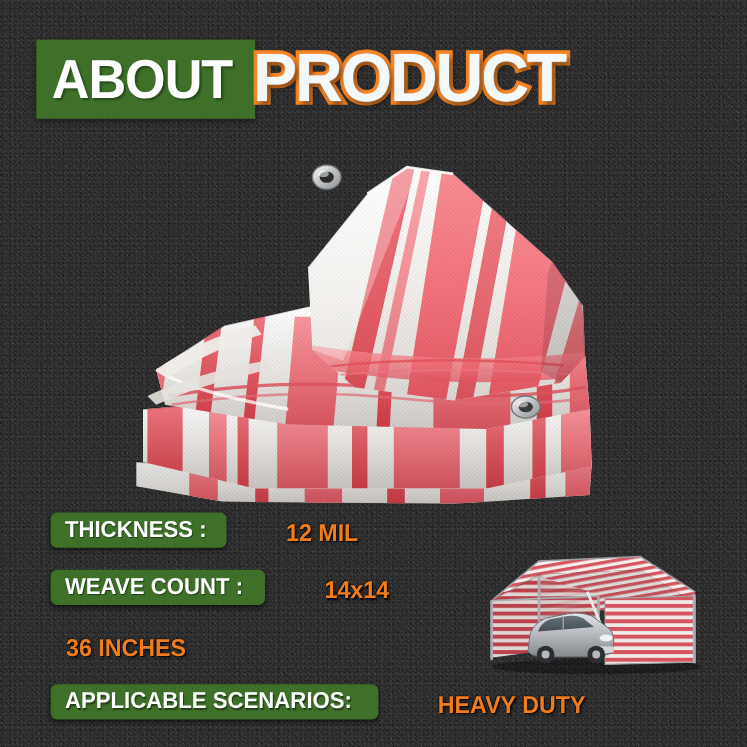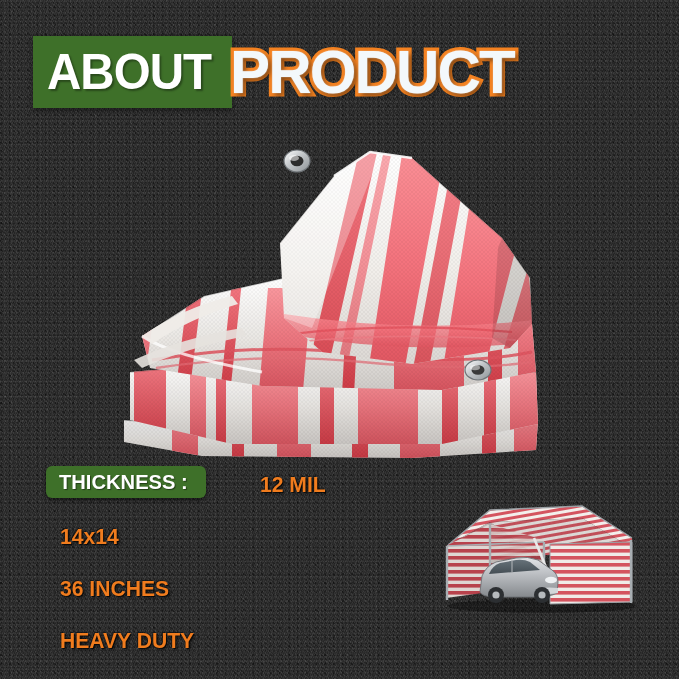--- a/index.html
+++ b/index.html
@@ -323,28 +323,34 @@
   <div id="spec-list">
 
     <div class="spec-row">
       <span class="spec-badge">
         <span class="spec-label">THICKNESS :</span>
       </span>
       <span class="spec-value">12 MIL</span>
     </div>
 
     <div class="spec-row">
+      <span class="spec-badge">
+        <span class="spec-label">WEAVE COUNT :</span>
+      </span>
       <span class="spec-value">14x14</span>
     </div>
 
     <div class="spec-row">
       <span class="spec-value">36 INCHES</span>
     </div>
 
     <div class="spec-row">
+      <span class="spec-badge">
+        <span class="spec-label">APPLICABLE SCENARIOS:</span>
+      </span>
       <span class="spec-value">HEAVY DUTY</span>
     </div>
 
   </div>
 
   <div id="carport-photo">
     <svg viewBox="0 0 214 115" xmlns="http://www.w3.org/2000/svg" role="img">
       <defs>
         <pattern id="stripeH" width="6" height="7" patternUnits="userSpaceOnUse">
           <rect width="6" height="7" fill="#f0ebe8"></rect>

